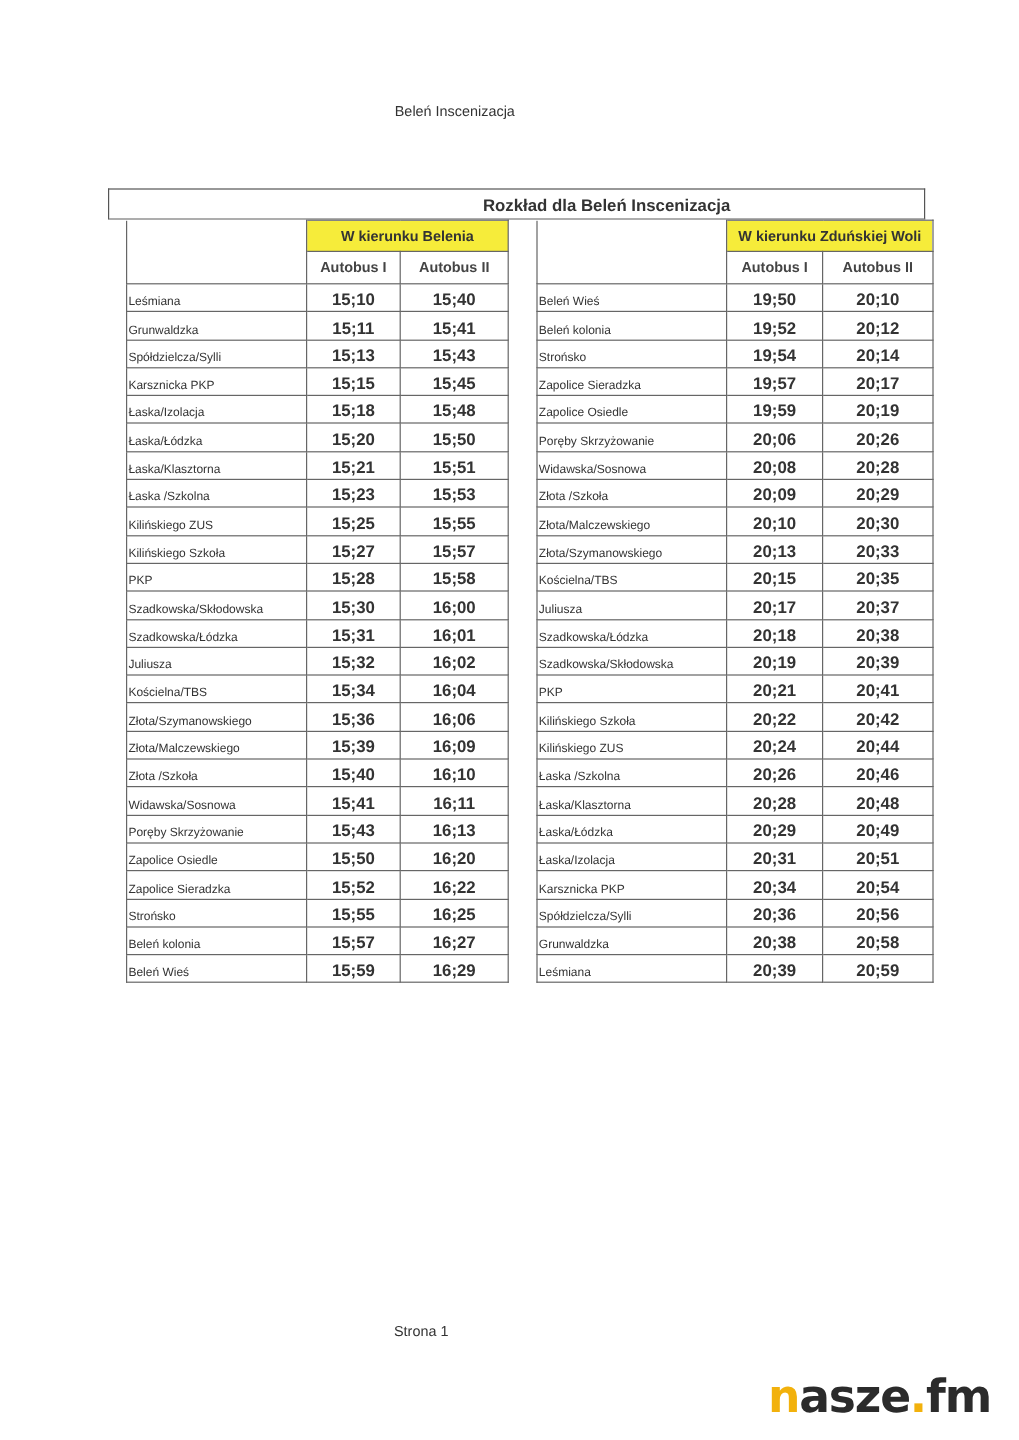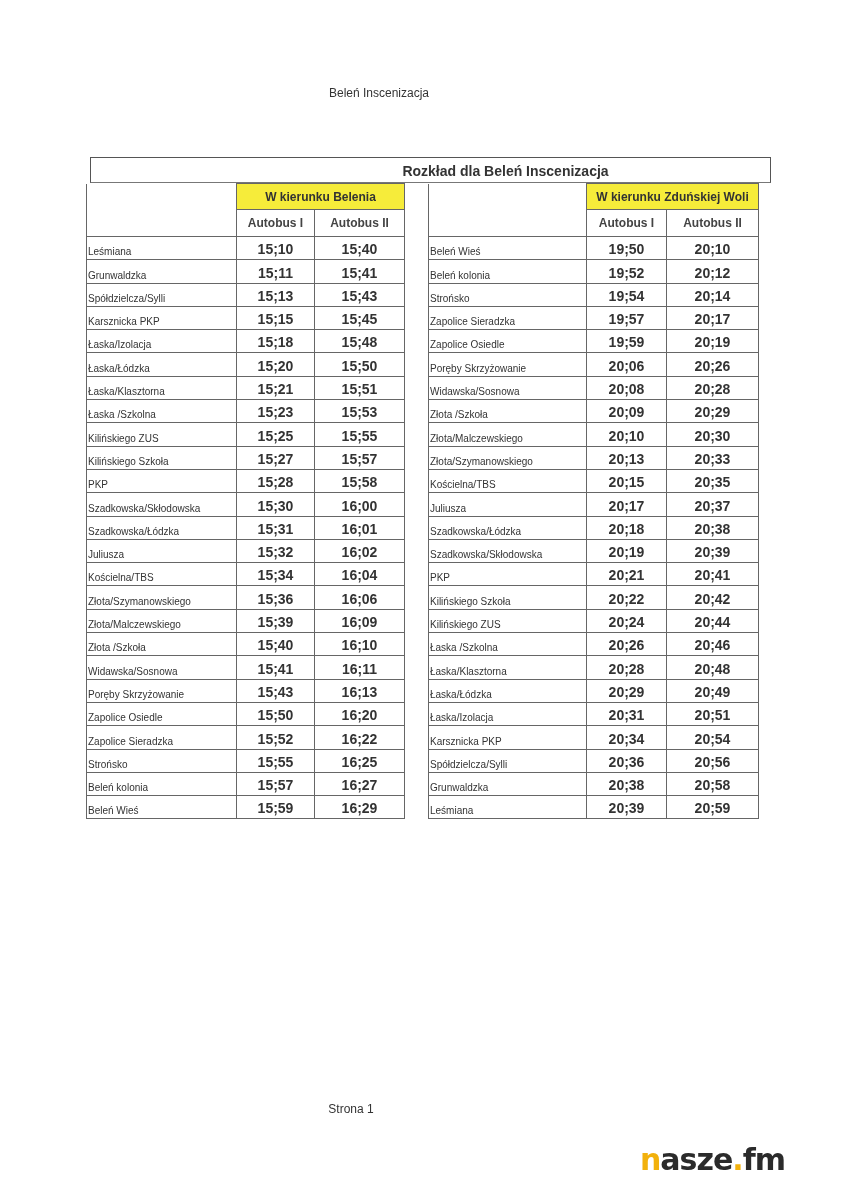--- a/index.html
+++ b/index.html
@@ -18,20 +18,21 @@
   .title-bar {
     position: absolute; left: 90px; top: 157px; width: 681px; height: 26px;
     border: 1px solid #555; border-bottom: 1px solid #777;
     box-sizing: border-box; text-align: center;
     font-weight: bold; font-size: 14px; line-height: 26px; color: #333;
     padding-left: 150px;
   }
   .schedule {
     position: absolute; border-collapse: collapse; table-layout: fixed;
     font-family: "Liberation Sans", sans-serif;
+    margin-left: 19px;
   }
   .schedule td {
     border: 1px solid #666; padding: 0; overflow: hidden; white-space: nowrap;
   }
   .schedule td.stop {
     font-size: 10px; color: #333; text-align: left; padding-left: 1px;
     vertical-align: bottom; padding-bottom: 2px;
   }
   .schedule td.time {
     font-size: 14px; font-weight: bold; text-align: center; color: #333;
@@ -40,21 +41,21 @@
   .schedule td.dir {
     background: #f6ec3a; font-weight: bold; font-size: 12px; text-align: center;
     color: #333;
   }
   .schedule td.bus {
     font-weight: bold; font-size: 12px; text-align: center; color: #444;
   }
   #left-table { left: 86px; top: 183px; }
   #right-table { left: 428px; top: 183px; }
   .logo {
-    position: absolute; left: 640px; top: 1142px; font-size: 30px; font-weight: bold;
+    position: absolute; left: 640px; top: 1142px; font-size: 38px; font-weight: bold;
     font-family: "DejaVu Sans", sans-serif; letter-spacing: -1px; color: #2b2b2b;
   }
   .logo .accent { color: #f2b10c; }
 </style>
 </head>
 <body>
 
 <div class="page-header">Beleń Inscenizacja</div>
 
 <div class="title-bar">Rozkład dla Beleń Inscenizacja</div>

